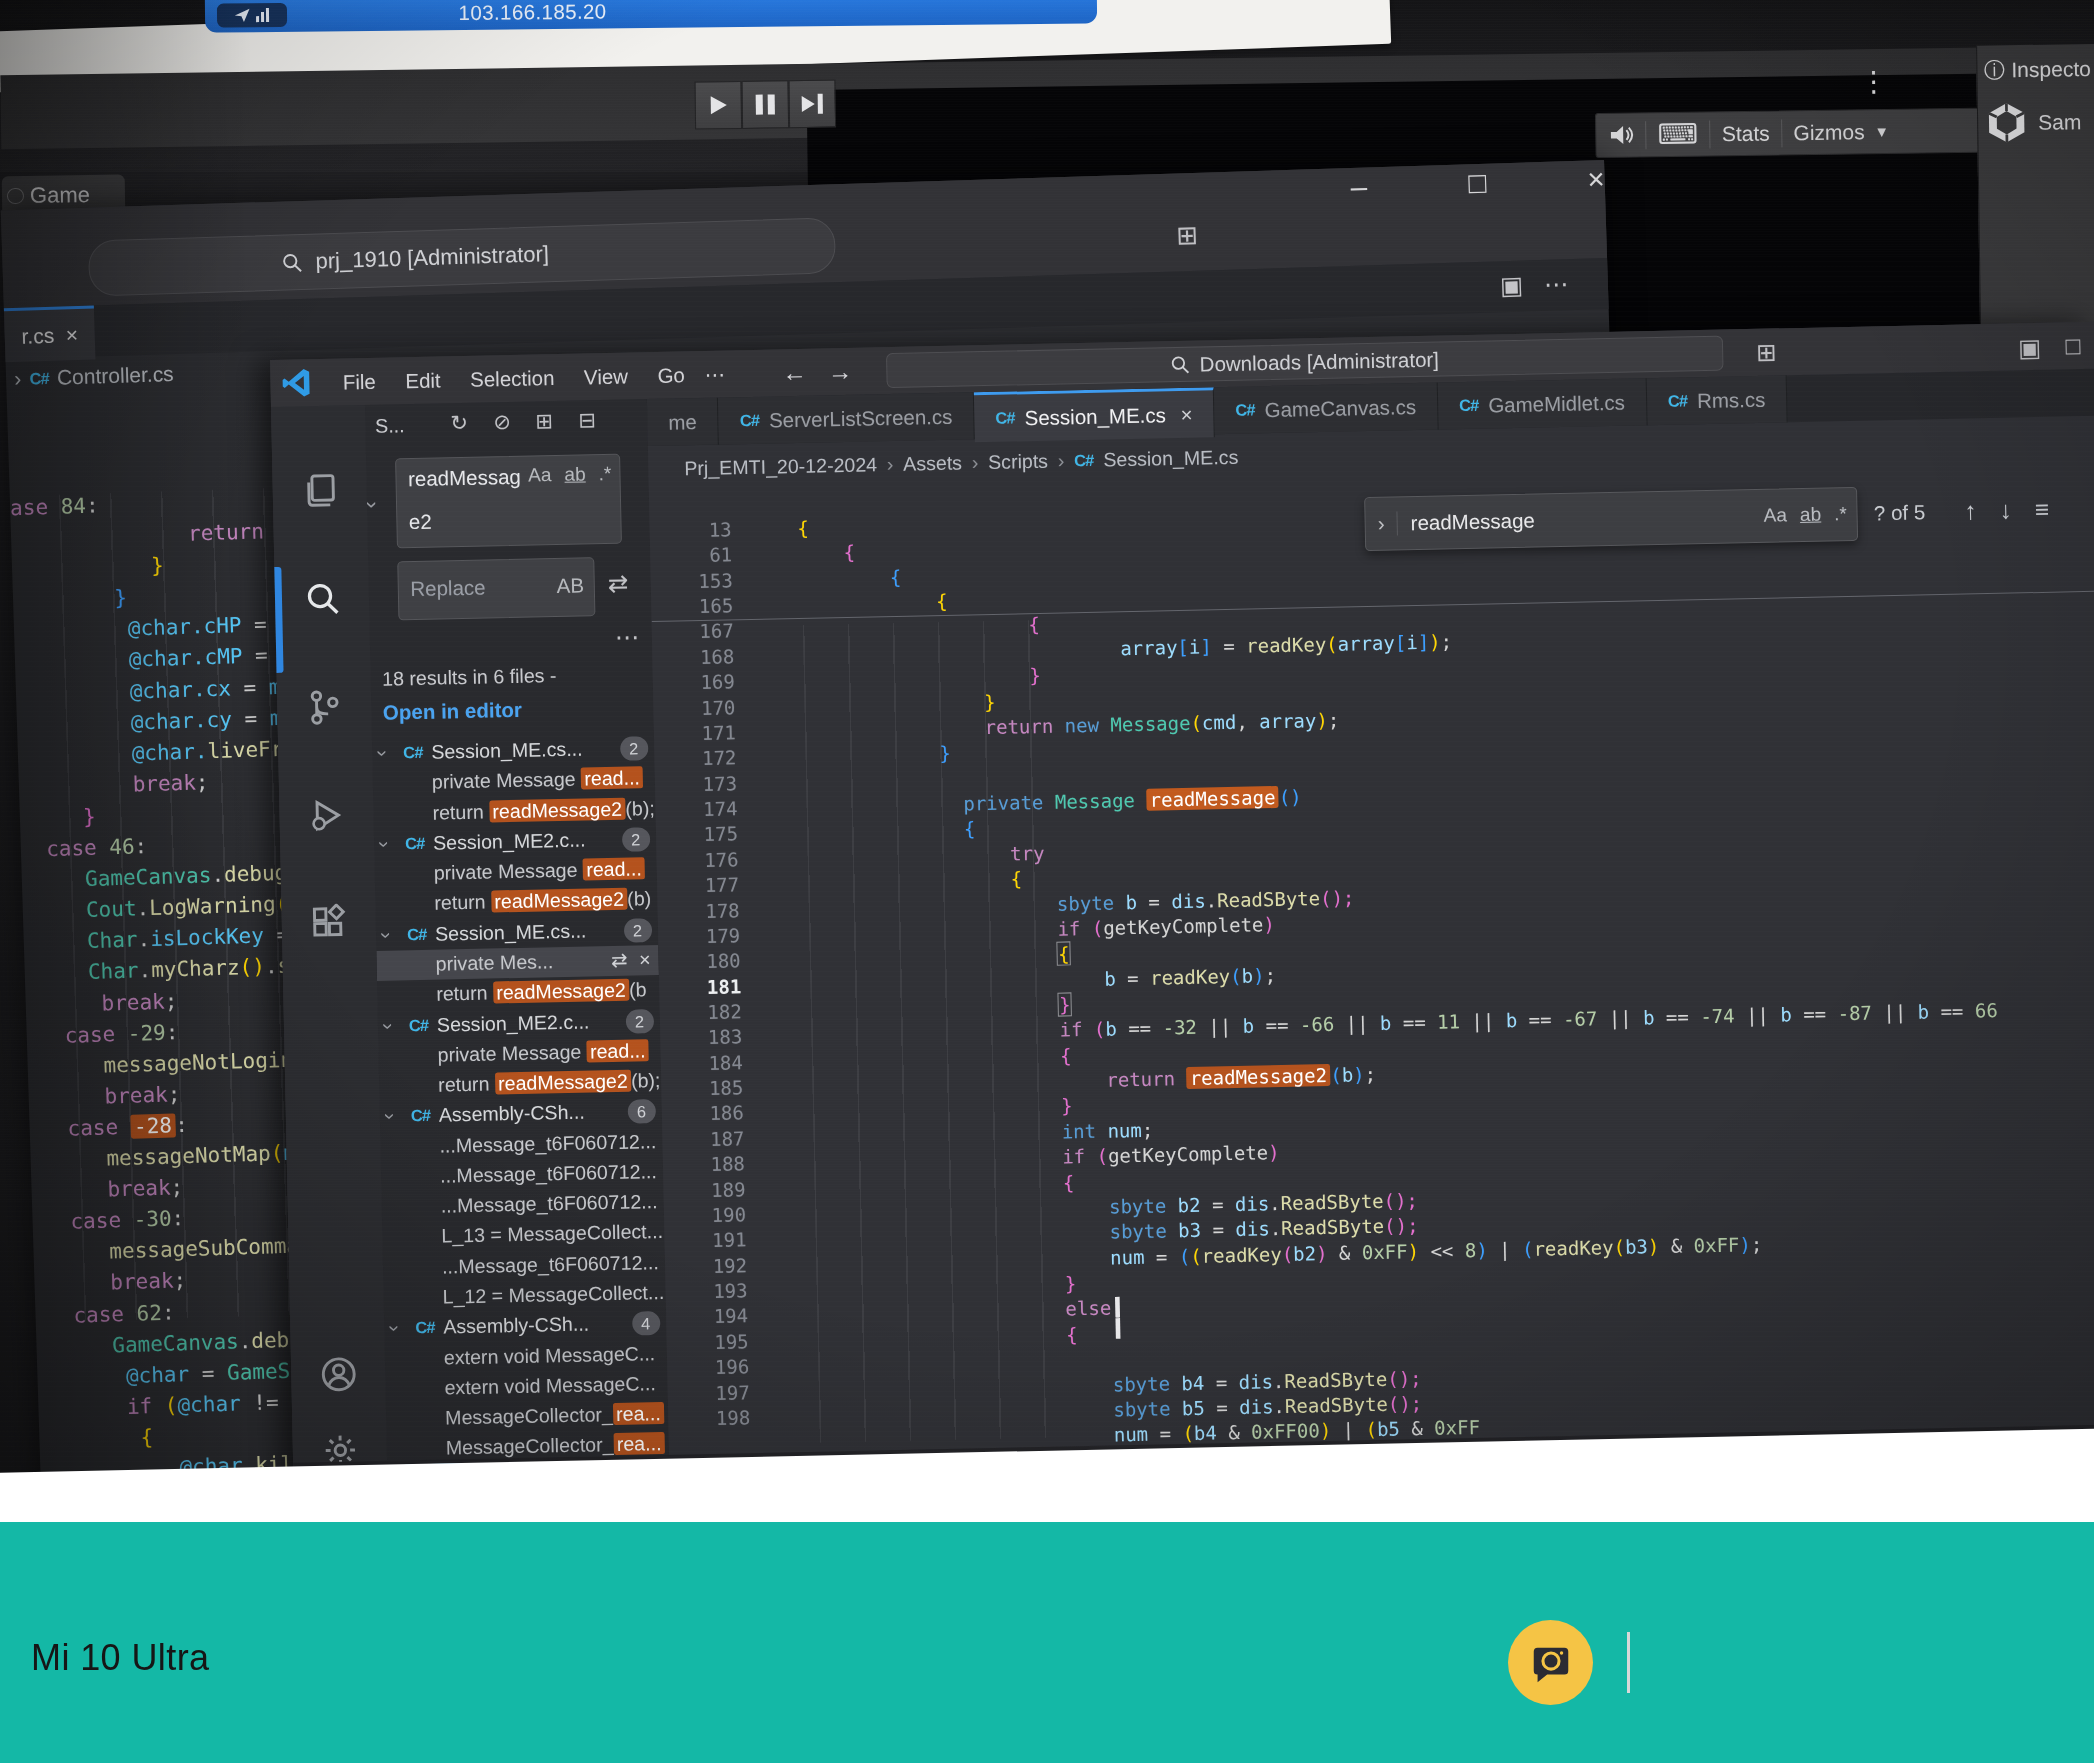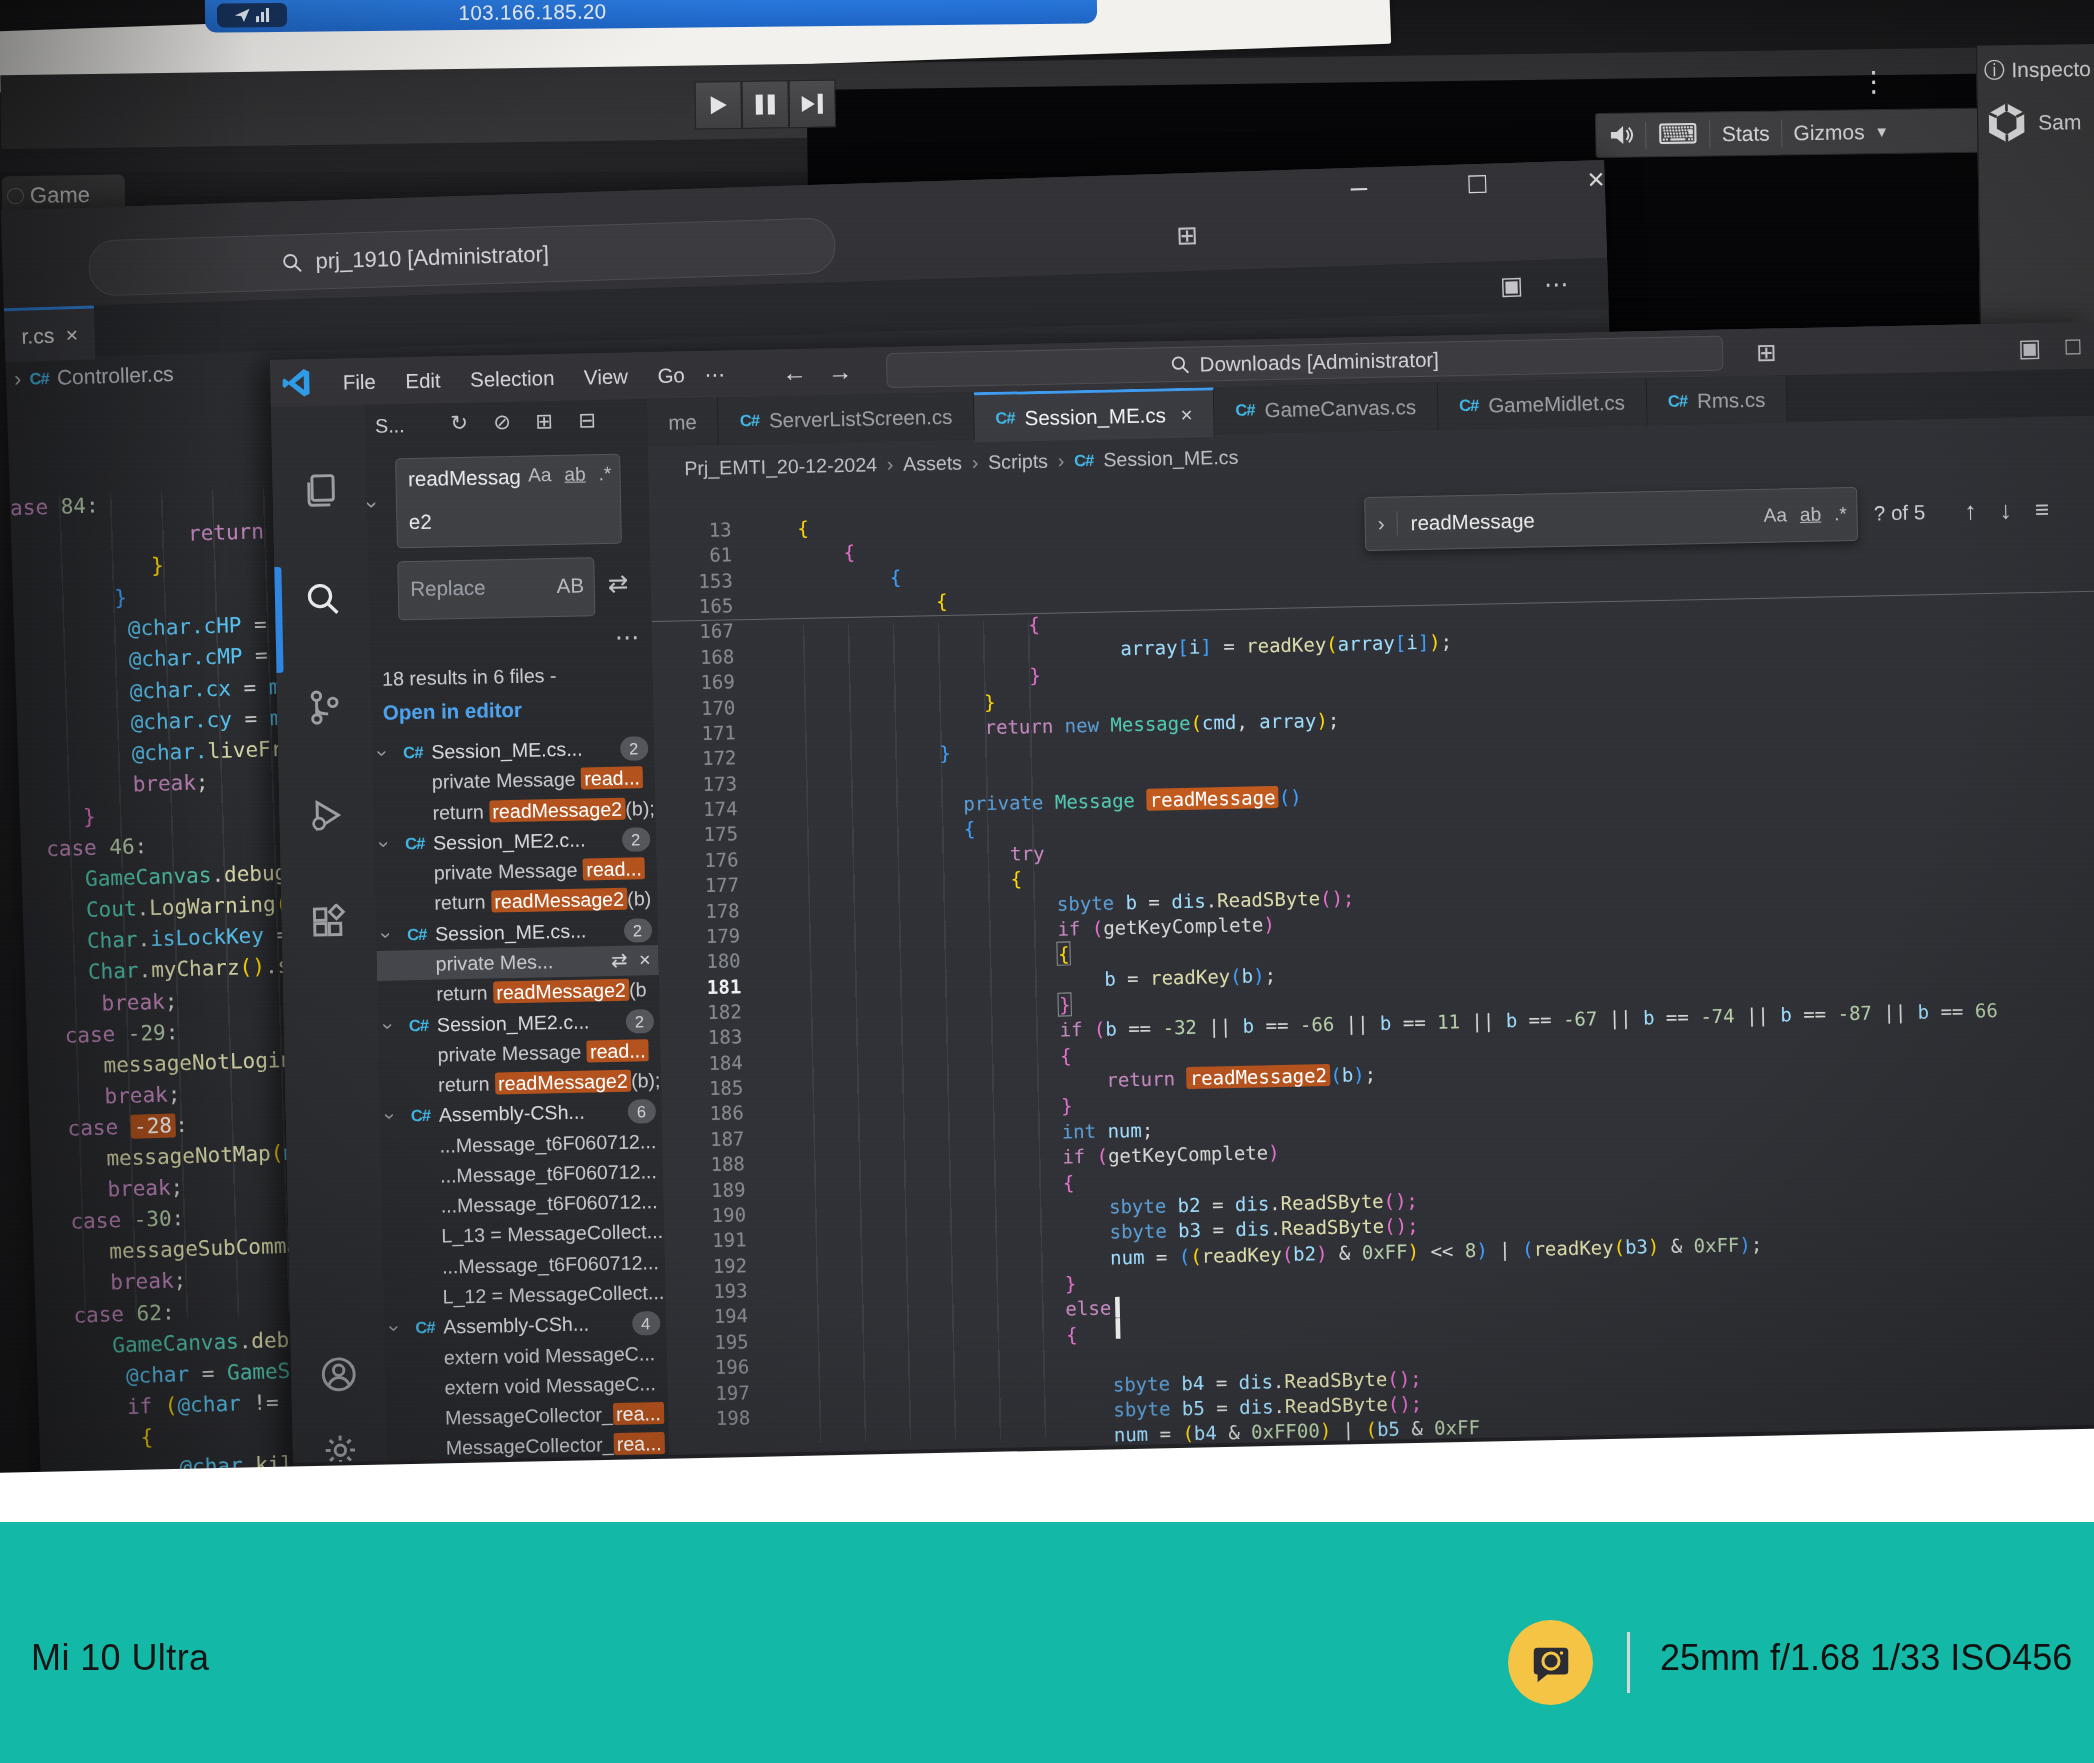--- a/index.html
+++ b/index.html
@@ -592,16 +592,15 @@
   <div id="caption" class="abs">
     <span id="cap-device">Mi 10 Ultra</span>
     <span id="cap-badge">
       <svg width="46" height="46" viewBox="0 0 24 24">
         <path d="M5 4 h14 a2 2 0 0 1 2 2 v10 a2 2 0 0 1 -2 2 h-9 l-5 4 v-4 a2 2 0 0 1 -2 -2 V6 a2 2 0 0 1 2 -2 Z" fill="#2b2b33"></path>
         <circle cx="12" cy="11" r="4.2" stroke="#f5c445" stroke-width="1.6" fill="none"></circle>
         <circle cx="17.5" cy="6.8" r="0.9" fill="#f5c445"></circle>
         </svg>
     </span>
     <span id="cap-div"></span>
-    <span id="cap-exif">25mm f/1.68 1/33 ISO456</span>
   </div>
 </div>
 
 
 </body></html>

